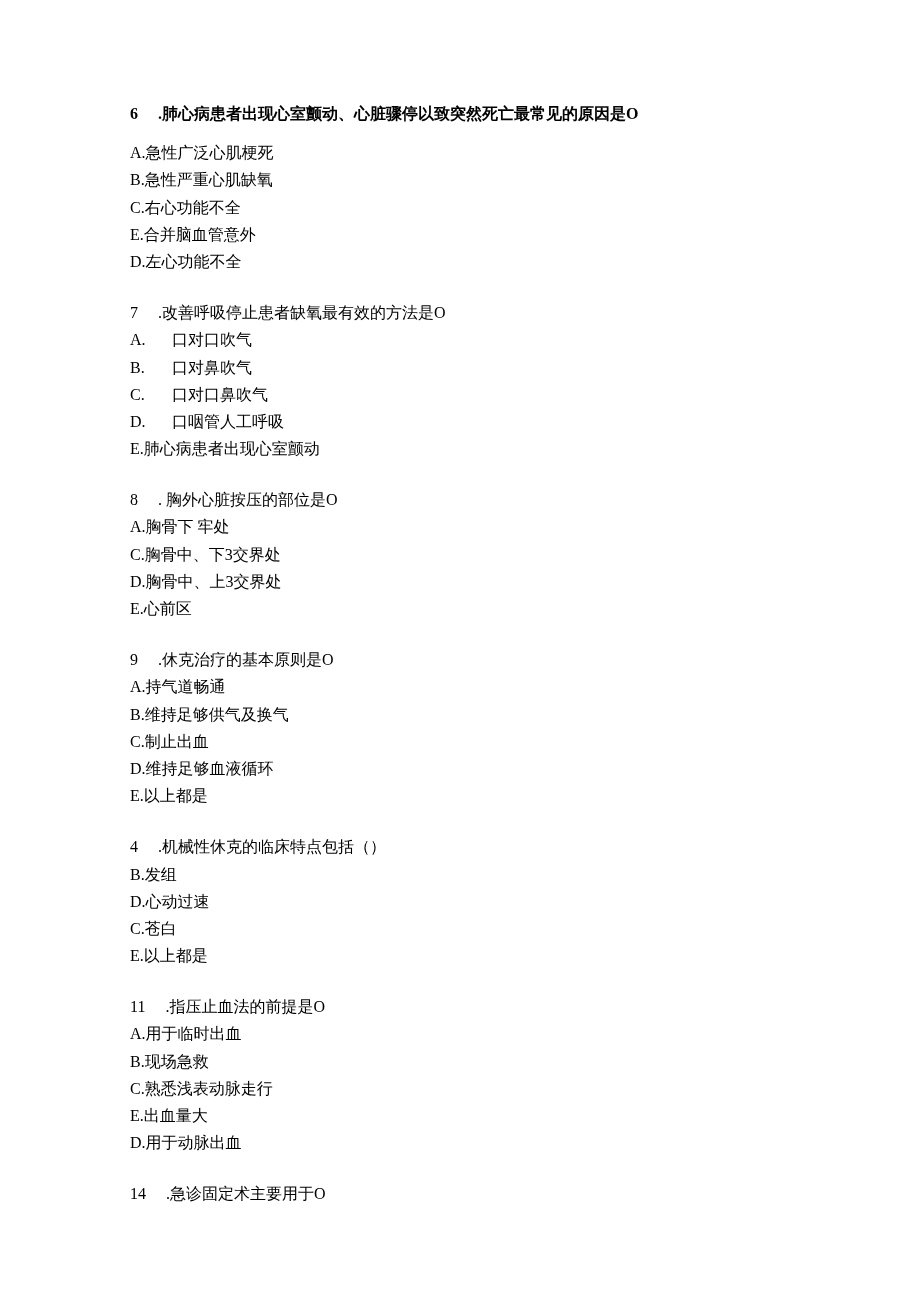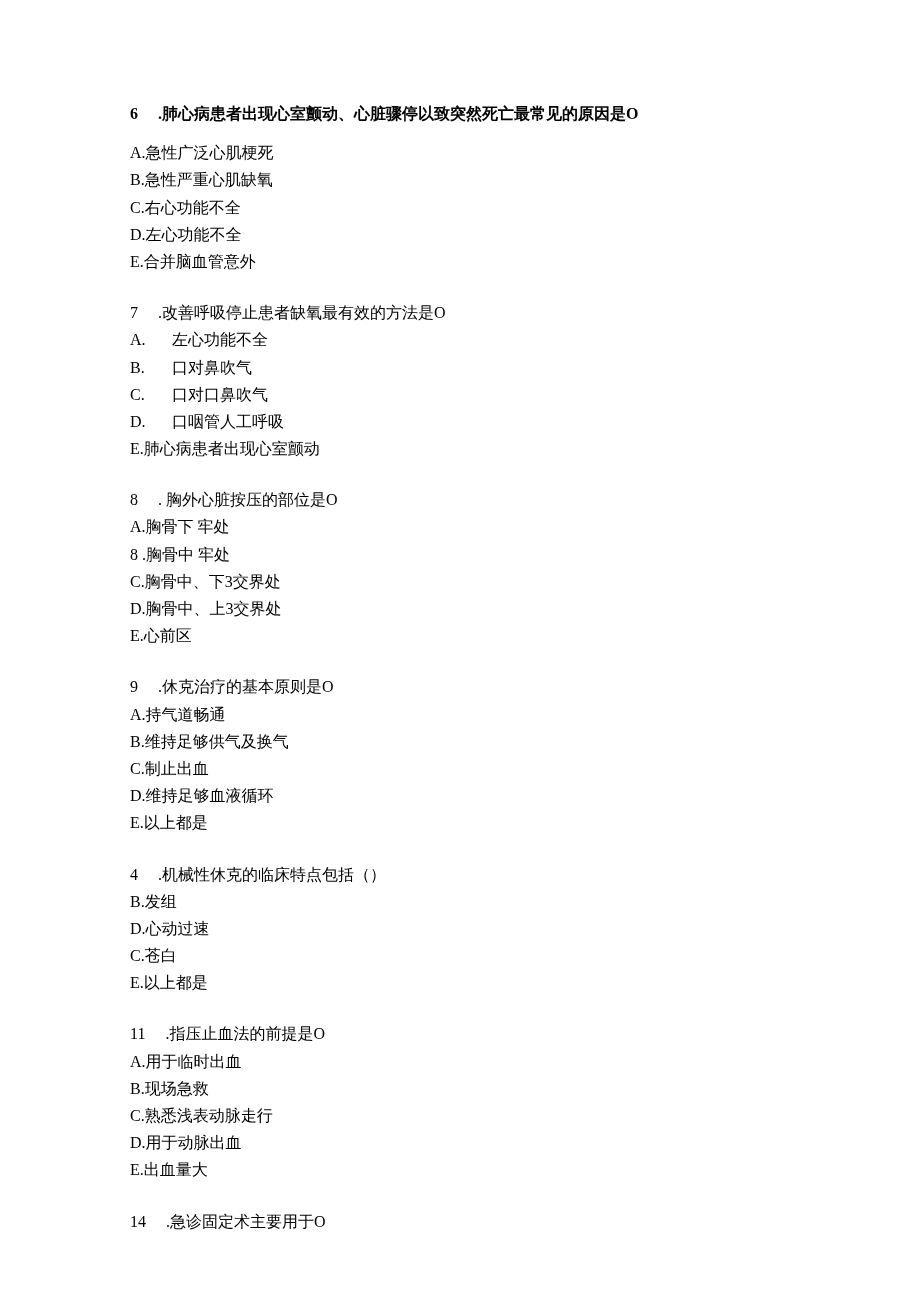--- a/index.html
+++ b/index.html
@@ -48,41 +48,40 @@
 
 <div class="page">
 
   <div class="question q6">
     <div class="question-text">
       <span>6</span><span class="num-gap"></span><span>.肺心病患者出现心室颤动、心脏骤停以致突然死亡最常见的原因是O</span>
     </div>
     <span class="option">A.急性广泛心肌梗死</span>
     <span class="option">B.急性严重心肌缺氧</span>
     <span class="option">C.右心功能不全</span>
+    <span class="option">E.合并脑血管意外</span>
     <span class="option">D.左心功能不全</span>
-    <span class="option">E.合并脑血管意外</span>
   </div>
 
   <div class="question">
     <div class="question-text">
       <span>7</span><span class="num-gap"></span><span>.改善呼吸停止患者缺氧最有效的方法是O</span>
     </div>
-    <span class="option option-indent"><span class="letter">A.</span><span>左心功能不全</span></span>
+    <span class="option option-indent"><span class="letter">A.</span><span>口对口吹气</span></span>
     <span class="option option-indent"><span class="letter">B.</span><span>口对鼻吹气</span></span>
     <span class="option option-indent"><span class="letter">C.</span><span>口对口鼻吹气</span></span>
     <span class="option option-indent"><span class="letter">D.</span><span>口咽管人工呼吸</span></span>
     <span class="option">E.肺心病患者出现心室颤动</span>
   </div>
 
   <div class="question">
     <div class="question-text">
       <span>8</span><span class="num-gap"></span><span>. 胸外心脏按压的部位是O</span>
     </div>
     <span class="option">A.胸骨下 牢处</span>
-    <span class="option">8   .胸骨中 牢处</span>
     <span class="option">C.胸骨中、下3交界处</span>
     <span class="option">D.胸骨中、上3交界处</span>
     <span class="option">E.心前区</span>
   </div>
 
   <div class="question">
     <div class="question-text">
       <span>9</span><span class="num-gap"></span><span>.休克治疗的基本原则是O</span>
     </div>
     <span class="option">A.持气道畅通</span>
@@ -102,22 +101,22 @@
     <span class="option">E.以上都是</span>
   </div>
 
   <div class="question">
     <div class="question-text">
       <span>11</span><span class="num-gap"></span><span>.指压止血法的前提是O</span>
     </div>
     <span class="option">A.用于临时出血</span>
     <span class="option">B.现场急救</span>
     <span class="option">C.熟悉浅表动脉走行</span>
+    <span class="option">E.出血量大</span>
     <span class="option">D.用于动脉出血</span>
-    <span class="option">E.出血量大</span>
   </div>
 
   <div class="question">
     <div class="question-text">
       <span>14</span><span class="num-gap"></span><span>.急诊固定术主要用于O</span>
     </div>
   </div>
 
 </div>
 

